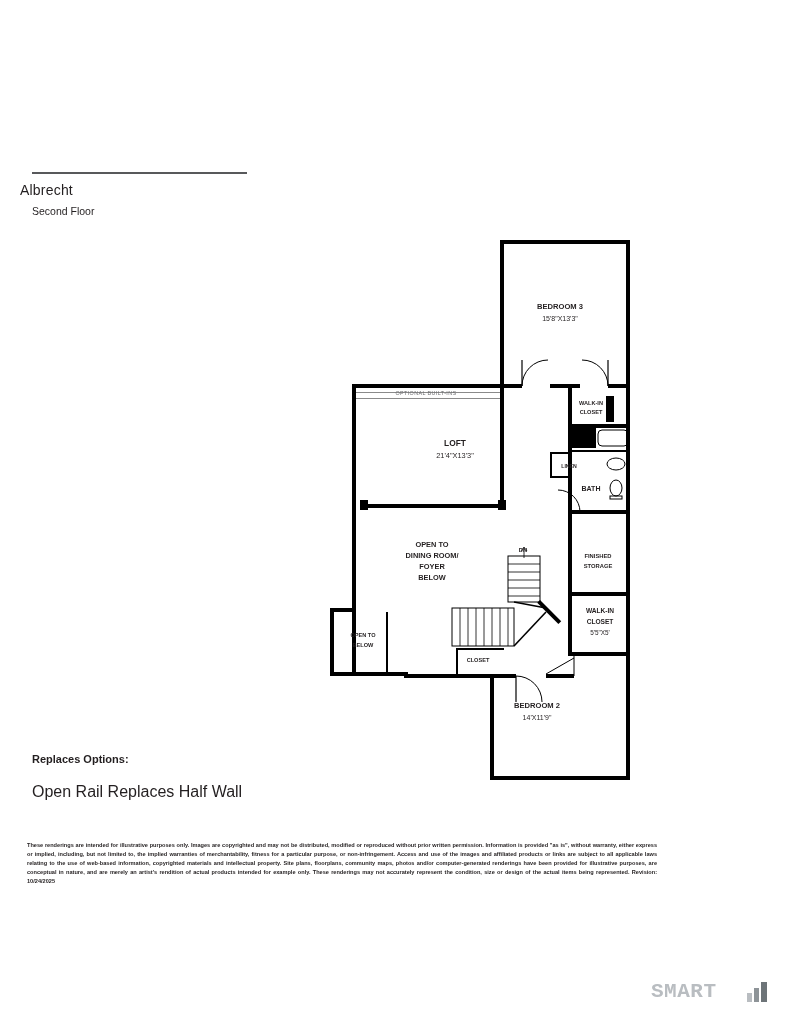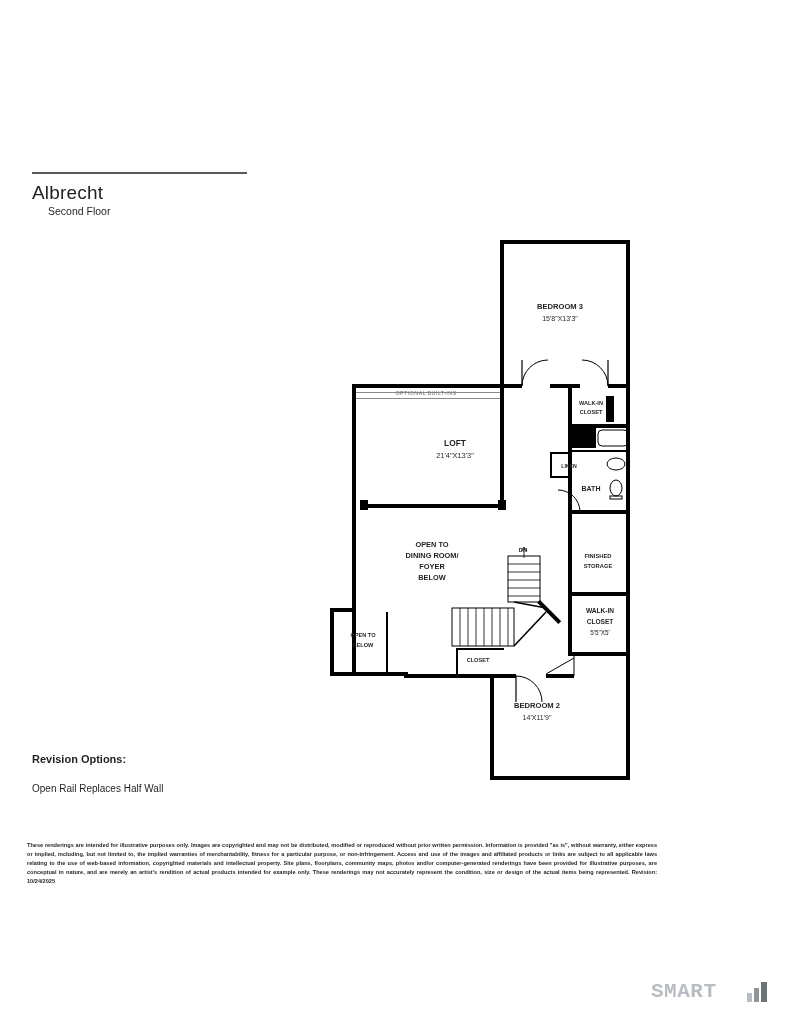--- a/index.html
+++ b/index.html
@@ -20,48 +20,48 @@
   .header-rule {
     position: absolute;
     left: 32px;
     top: 172px;
     width: 215px;
     height: 2px;
     background: #58595b;
   }
   .plan-title {
     position: absolute;
-    left: 32px;
+    left: 20px;
     top: 182px;
-    font-size: 19px;
+    font-size: 14px;
     letter-spacing: 0.2px;
     color: #231f20;
   }
   .plan-subtitle {
     position: absolute;
-    left: 48px;
+    left: 32px;
     top: 205px;
     font-size: 10.5px;
     color: #231f20;
   }
 
   
   .options-title {
     position: absolute;
     left: 32px;
     top: 753px;
     font-size: 11px;
     font-weight: bold;
     color: #231f20;
   }
   .options-item {
     position: absolute;
     left: 32px;
     top: 783px;
-    font-size: 10px;
+    font-size: 16px;
     color: #231f20;
     text-align: center;
   }
 
   
   .disclaimer {
     position: absolute;
     left: 27px;
     top: 841px;
     width: 630px;
@@ -272,21 +272,21 @@
     <text class="rm-label" x="438" y="545" style="font-size:7.4px; font-weight:bold;">OPEN TO</text>
     <text class="rm-label" x="438" y="556" style="font-size:7.4px; font-weight:bold;">DINING ROOM/</text>
     <text class="rm-label" x="438" y="567" style="font-size:7.4px; font-weight:bold;">FOYER</text>
     <text class="rm-label" x="438" y="578" style="font-size:7.4px; font-weight:bold;">BELOW</text>
 
     <text class="rm-label" x="529" y="550" style="font-size:5.8px; font-weight:bold;">DN</text>
   </g>
 </svg>
 </div>
 
-<div class="options-title">Revision Options:</div>
+<div class="options-title">Replaces Options:</div>
 <div class="options-item">Open Rail Replaces Half Wall</div>
 
 <div class="disclaimer">These renderings are intended for illustrative purposes only. Images are copyrighted and may not be distributed, modified or reproduced without prior written permission. Information is provided "as is", without warranty, either express or implied, including, but not limited to, the implied warranties of merchantability, fitness for a particular purpose, or non-infringement. Access and use of the images and affiliated products or links are subject to all applicable laws relating to the use of web-based information, copyrighted materials and intellectual property. Site plans, floorplans, community maps, photos and/or computer-generated renderings have been provided for illustrative purposes, are conceptual in nature, and are merely an artist's rendition of actual products intended for example only. These renderings may not accurately represent the condition, size or design of the actual items being represented. Revision: 10/24/2025</div>
 
 <div class="logo">
   <div class="logo-text">SMART</div>
   <div class="logo-bars">
       <i></i>
       <i></i>
       <i></i>

